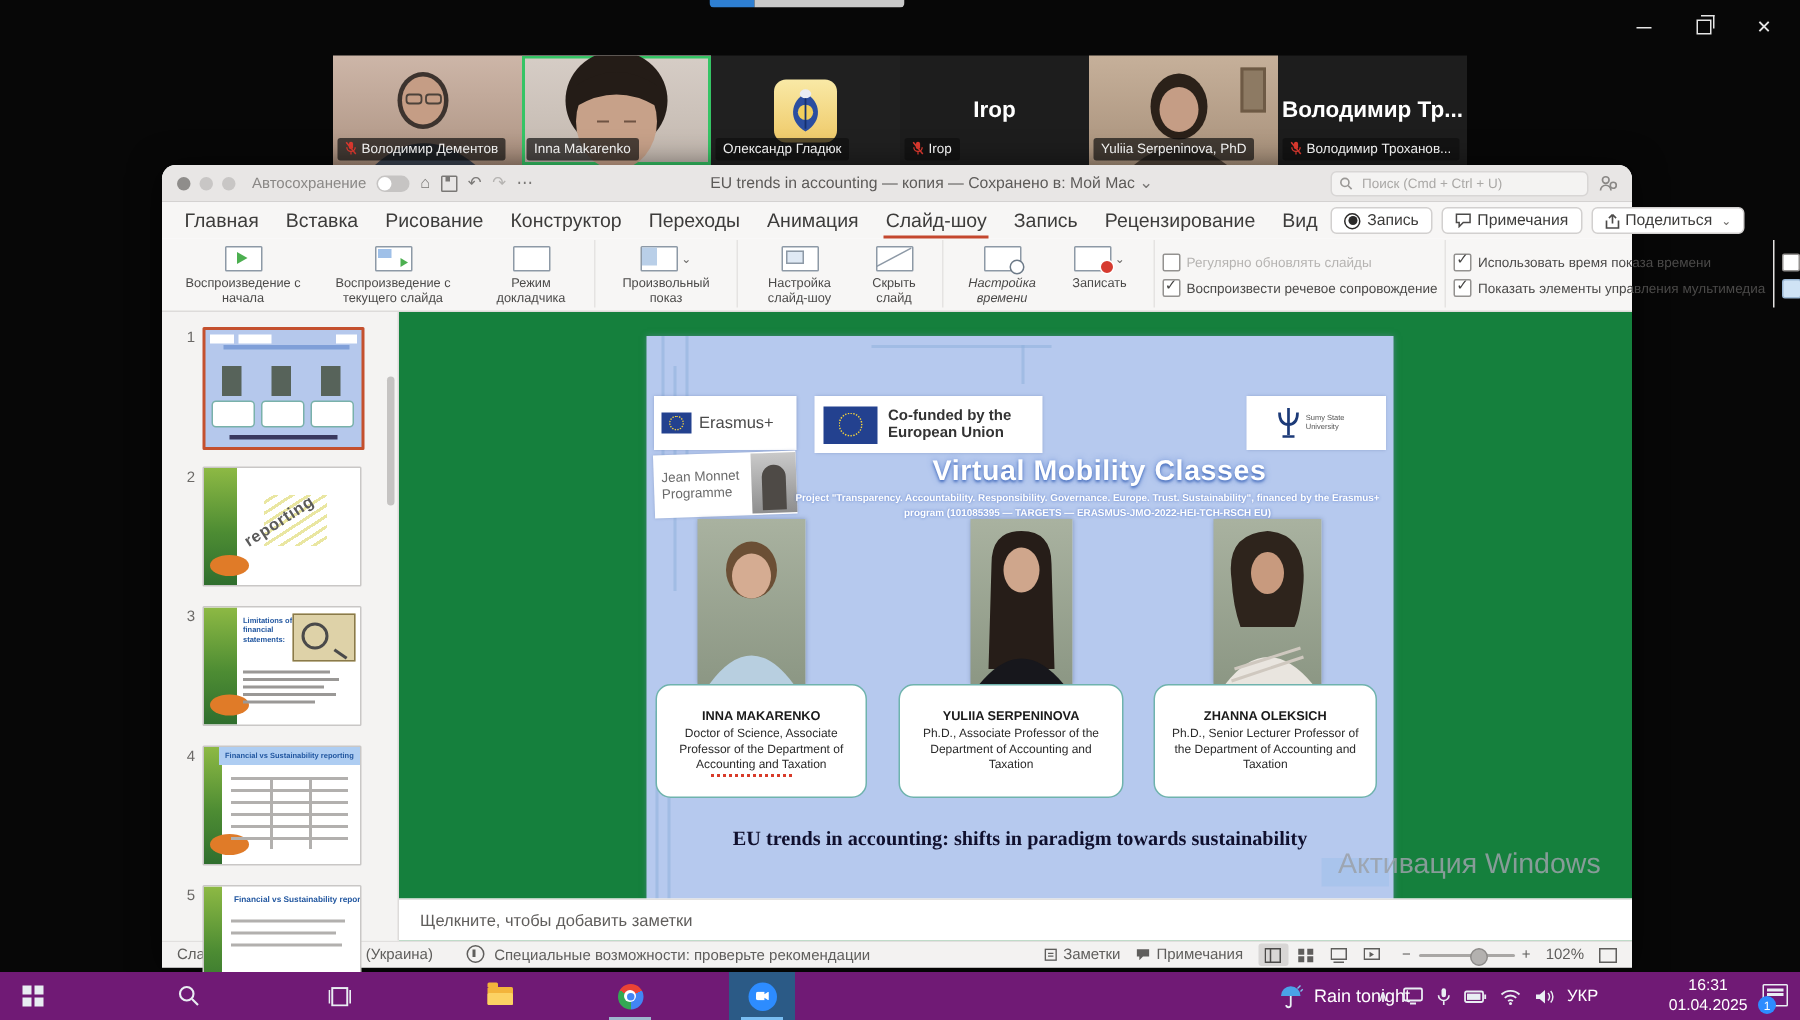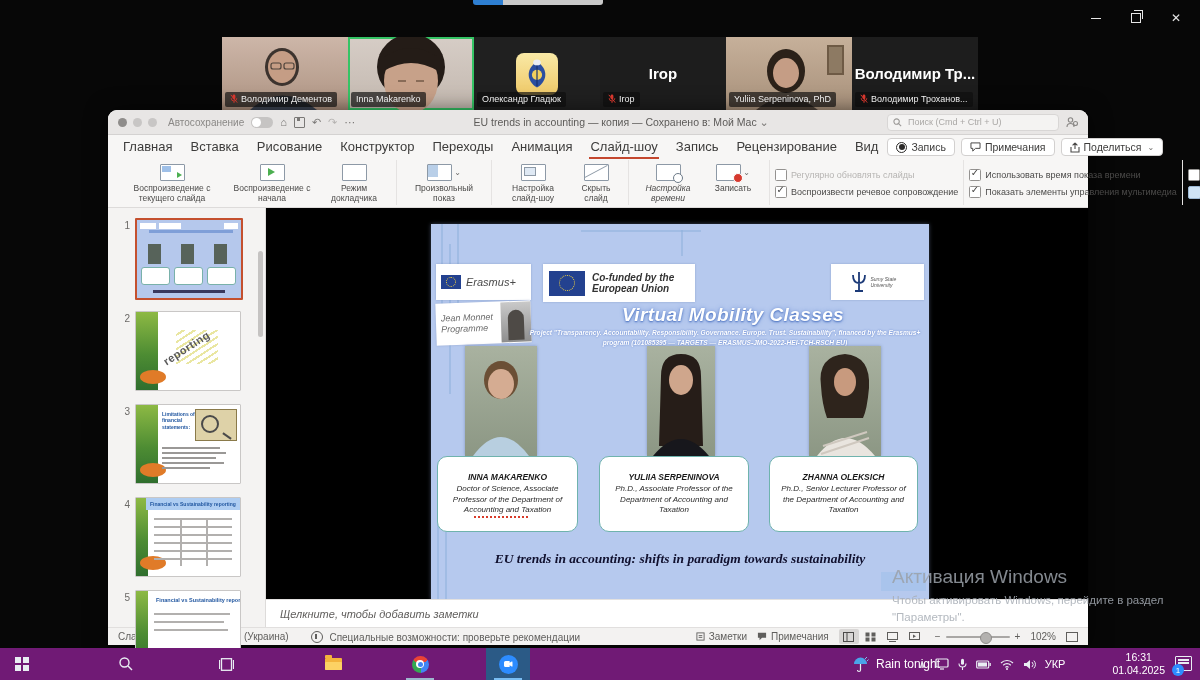--- a/index.html
+++ b/index.html
@@ -112,21 +112,21 @@
   .m3 .t3line{position:absolute;left:26px;height:1.5px;background:#9a9896;}
   .m3 .collage{position:absolute;right:3px;top:4px;width:40px;height:30px;background:#ded2a8;border:1px solid #8a7a4a;}
   .m3 .collage::before{content:"";position:absolute;left:5px;top:5px;width:14px;height:14px;border:2px solid #4a4a4a;border-radius:50%;}
   .m3 .collage::after{content:"";position:absolute;right:4px;bottom:3px;width:10px;height:2px;background:#4a4a4a;transform:rotate(35deg);}
   
   .m4 .hdr{position:absolute;left:10px;right:0;top:0;height:12px;background:#aecdf2;}
   .m4 .hdrtxt{position:absolute;left:14px;top:3px;font-size:5px;font-weight:bold;color:#2257a0;white-space:nowrap;}
   .m4 .row{position:absolute;height:1.5px;background:#b2b0ae;}
   .m5 .hdrtxt5{position:absolute;left:20px;top:6px;font-size:5.5px;font-weight:bold;color:#2257a0;white-space:nowrap;}
 
-  .editor{flex:1;position:relative;background:#000000;min-width:0;font-style:italic;}
+  .editor{flex:1;position:relative;background:#15803d;min-width:0;}
   .notesbar{position:absolute;left:0;right:0;bottom:0;height:27px;background:#fff;border-top:1px solid #e3e1e0;
             display:flex;align-items:center;padding-left:14px;font-size:11px;color:#605e5c;}
 
   
   .canvas{position:absolute;left:165px;top:16px;width:498px;height:376px;background:#b6c9ee;box-shadow:0 0 4px rgba(120,140,180,.5);overflow:hidden;}
   .circ{position:absolute;background:#8fb0dd;opacity:.55;}
   .logobox{position:absolute;background:#fff;box-shadow:0 0 2px rgba(90,110,160,.4);}
   .erasmus{left:5px;top:40px;width:95px;height:36px;display:flex;align-items:center;gap:5px;padding-left:5px;box-sizing:border-box;}
   .euflag{background:#23418f;display:grid;place-items:center;flex:none;}
   .euflag .stars{border:1px dotted #f6d43c;border-radius:50%;}
@@ -370,27 +370,27 @@
             <path d="M1 5 v5 h8 v-5" fill="none" stroke="#4b4a49" stroke-width="1.1"></path>
           </svg>
           <span>Поделиться</span>
           <span class="caret">⌄</span>
         </span>
       </span>
     </div>
 
     <div class="ribbon">
       <div class="rgroup">
+        <div class="rbtn" style="width:86px;">
+          <span class="ric ric-play"></span>
+          <span class="rlbl">Воспроизведение с начала</span>
+        </div>
         <div class="rbtn" style="width:106px;">
           <span class="ric ric-cur"></span>
           <span class="rlbl">Воспроизведение с текущего слайда</span>
-        </div>
-        <div class="rbtn" style="width:86px;">
-          <span class="ric ric-play"></span>
-          <span class="rlbl">Воспроизведение с начала</span>
         </div>
         <div class="rbtn" style="width:70px;">
           <span class="ric ric-plain"></span>
           <span class="rlbl">Режим докладчика</span>
         </div>
       </div>
       <div class="rgroup">
         <div class="rbtn" style="width:80px;">
           <span class="iconrow">
               <span class="ric ric-custom"></span>
@@ -665,24 +665,20 @@
           <span>+</span>
         </span>
         <span>102%</span>
         <span class="fitic"></span>
       </span>
     </div>
   </div>
 
   <div class="abs wm">
     <div class="w1">Активация Windows</div>
-    <div class="w2">
-      <span>Чтобы активировать Windows, перейдите в раздел</span><br>
-      <span>"Параметры".</span>
-    </div>
   </div>
 
   <div class="abs taskbar">
     <span class="tbtn" style="left:0;">
       <span class="startlogo">
           <span></span>
           <span></span>
           <span></span>
           <span></span>
         </span>

